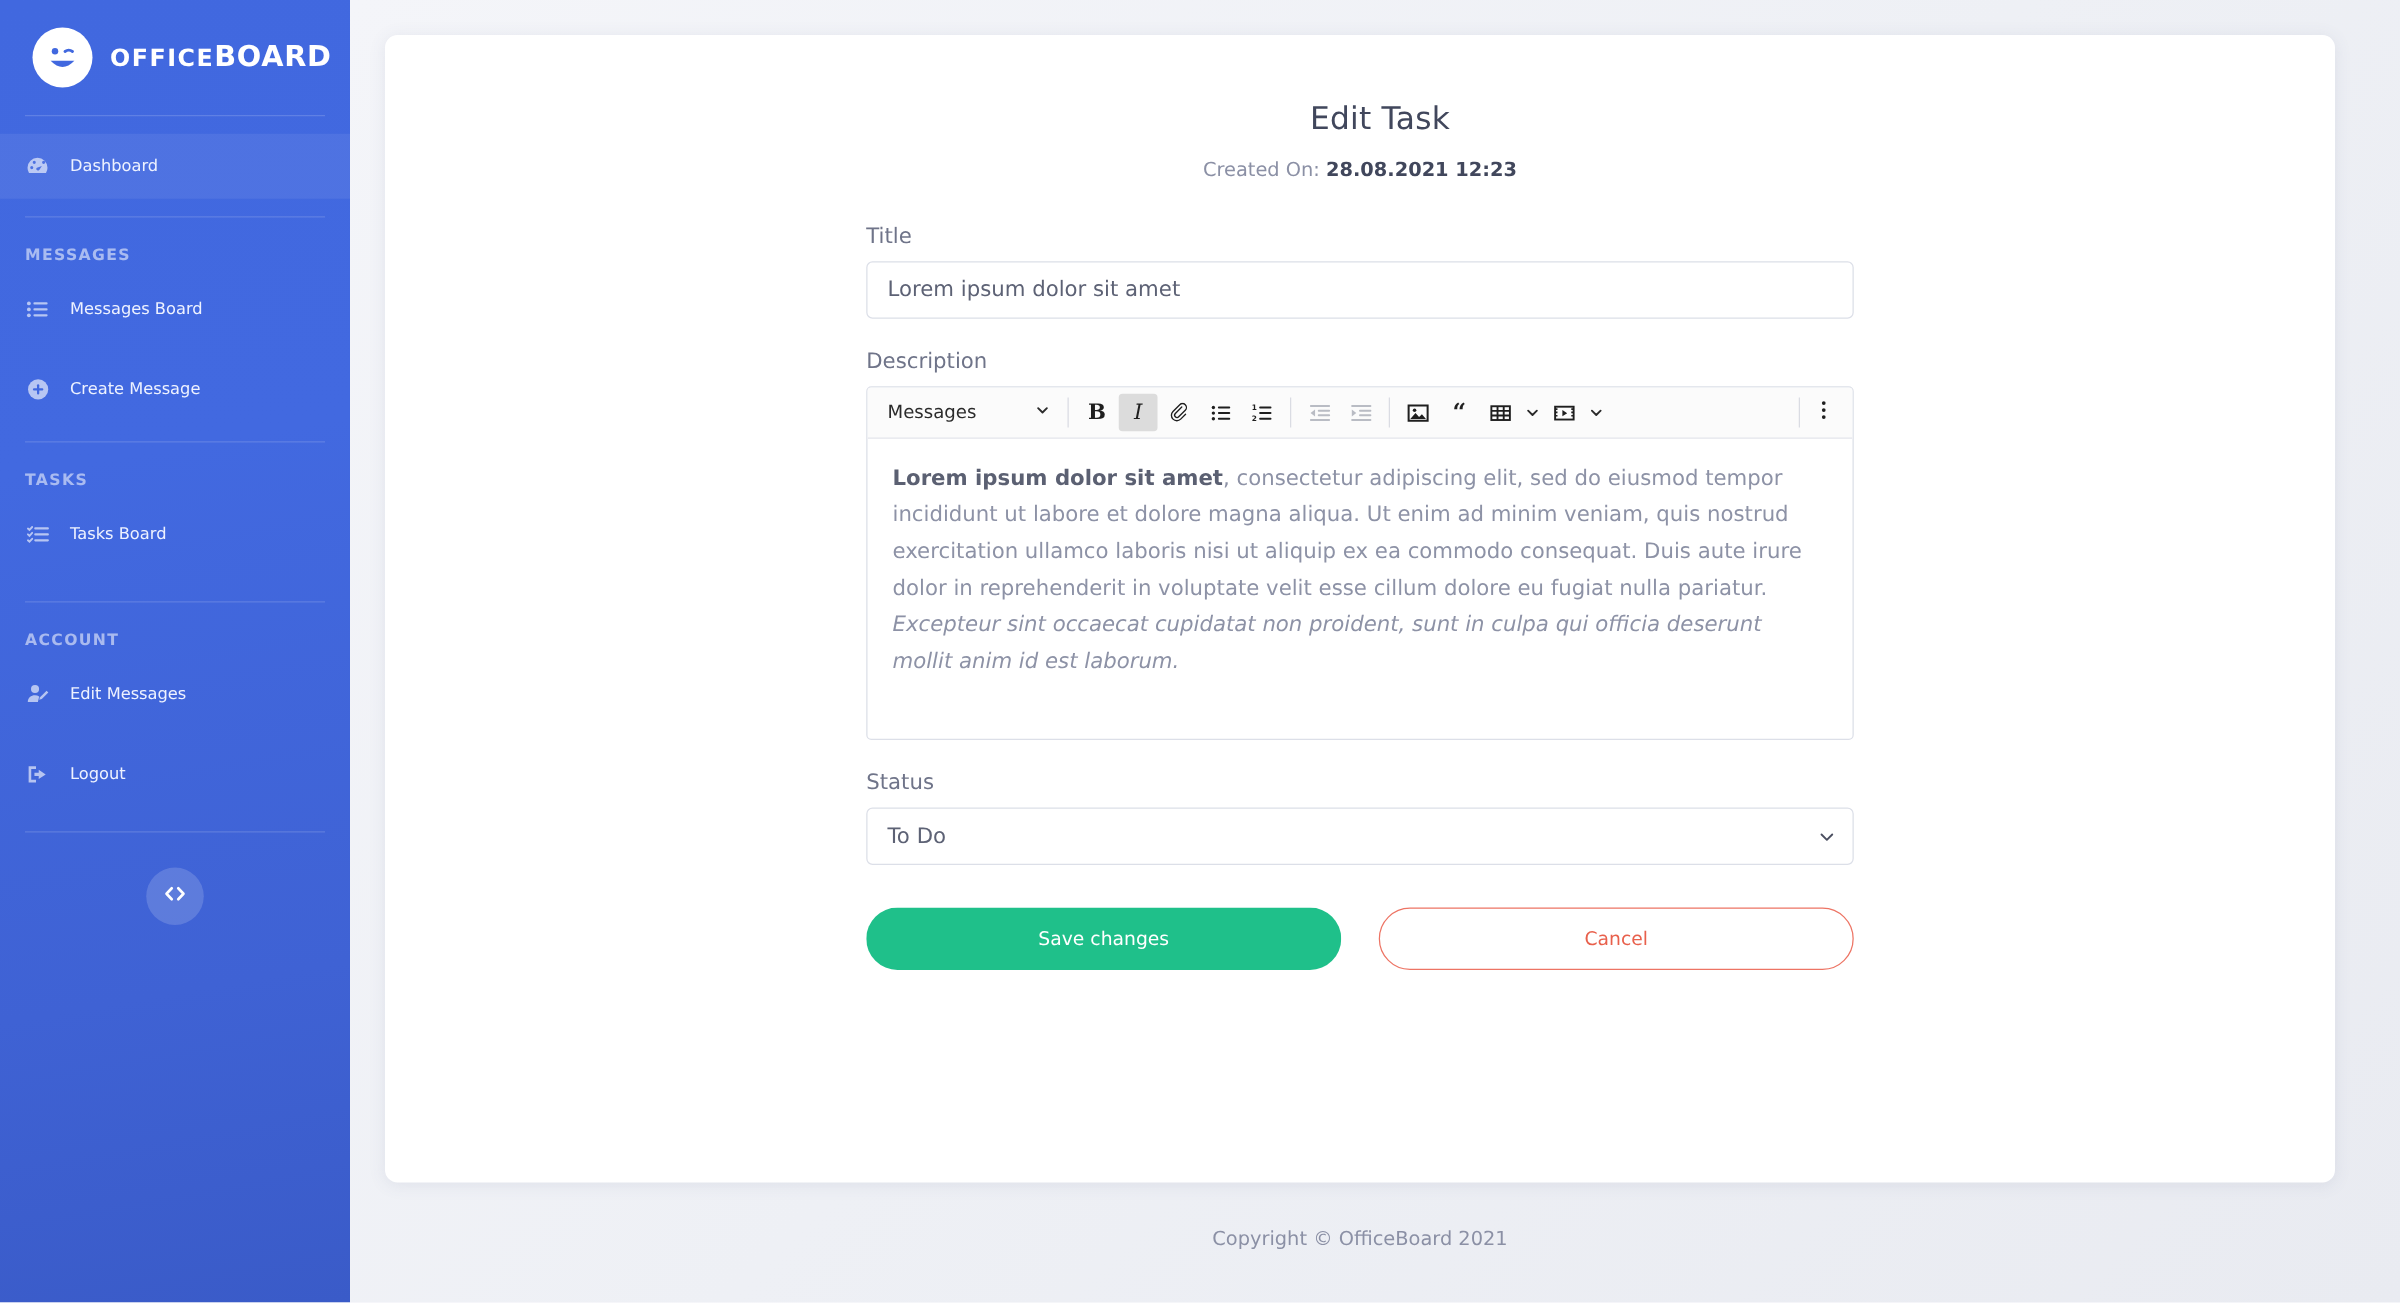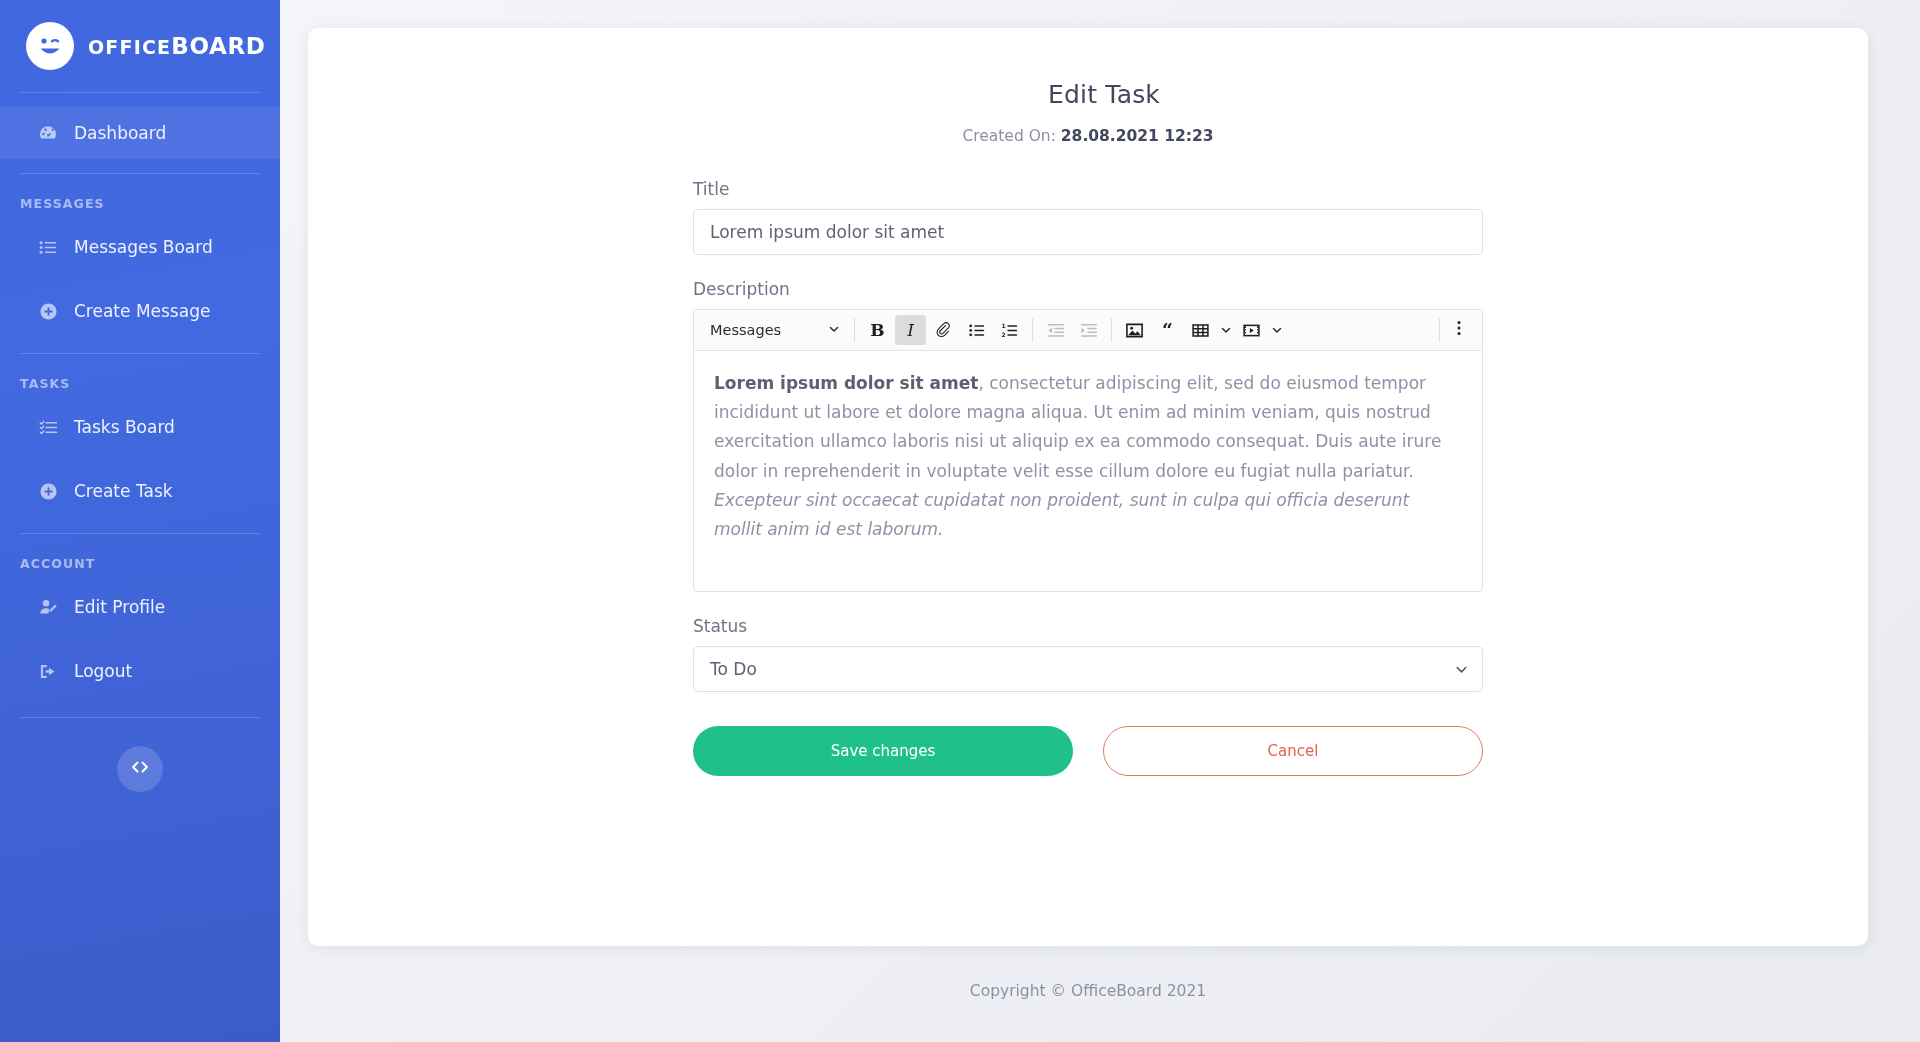--- a/index.html
+++ b/index.html
@@ -71,23 +71,23 @@
     font-weight: 700;
     letter-spacing: 1.1px;
     padding: 22px 0 10px 20px;
     text-transform: uppercase;
   }
   .sb-item {
     display: flex;
     align-items: center;
     gap: 16px;
     height: 52px;
-    padding-left: 38px;
+    padding-left: 20px;
     color: #eef2ff;
-    font-size: 17px;
+    font-size: 13px;
     cursor: pointer;
     text-decoration: none;
   }
   .sb-item.active {
     background: rgba(255,255,255,0.07);
   }
   .sb-icon {
     width: 20px; height: 20px;
     flex: 0 0 20px;
     display: flex;
@@ -395,44 +395,34 @@
           <path d="M1.4 10 2.7 11.2 5 8.7"></path>
           <path d="M1.4 15 2.7 16.2 5 13.7"></path>
           <path d="M7.6 5h10.6M7.6 10h10.6M7.6 15h10.6" stroke-width="1.8"></path>
         </svg>
       </span>
       <span>Tasks Board</span>
     </div>
 
     <div class="sb-spacer-sm"></div>
 
-    <div class="sb-item">
-      <span class="sb-icon">
-        <svg width="19" height="19" viewBox="0 0 20 20" fill="currentColor">
-          <circle cx="10" cy="10" r="8.5"></circle>
-          <rect x="5.6" y="9.05" width="8.8" height="1.9" rx=".95" fill="#4168df"></rect>
-          <rect x="9.05" y="5.6" width="1.9" height="8.8" rx=".95" fill="#4168df"></rect>
-        </svg>
-      </span>
-      <span>Create Task</span>
-    </div>
 
     <div class="sb-divider" style="margin-top:16px;"></div>
 
     <div class="sb-group-label">ACCOUNT</div>
 
     <div class="sb-item">
       <span class="sb-icon">
         <svg width="19" height="19" viewBox="0 0 20 20" fill="currentColor">
           <circle cx="7.4" cy="5.4" r="3.4"></circle>
           <path d="M1.3 16.4c0-3.4 2.7-5.6 6.1-5.6 1.3 0 2.5.3 3.5.9l-1.1 4.7H1.3z"></path>
           <path d="M18.6 8.4 13.1 13.9l-2.2.7.7-2.2 5.5-5.5z"></path>
         </svg>
       </span>
-      <span>Edit Profile</span>
+      <span>Edit Messages</span>
     </div>
 
     <div class="sb-spacer-sm"></div>
 
     <div class="sb-item">
       <span class="sb-icon">
         <svg width="19" height="19" viewBox="0 0 20 20" fill="currentColor">
           <path d="M2 3.2h6.2v2.2H4.2v9.2h4v2.2H2z"></path>
           <path d="M10.5 6.1v2.6H6.9v2.6h3.6v2.6L16.4 10z"></path>
         </svg>

